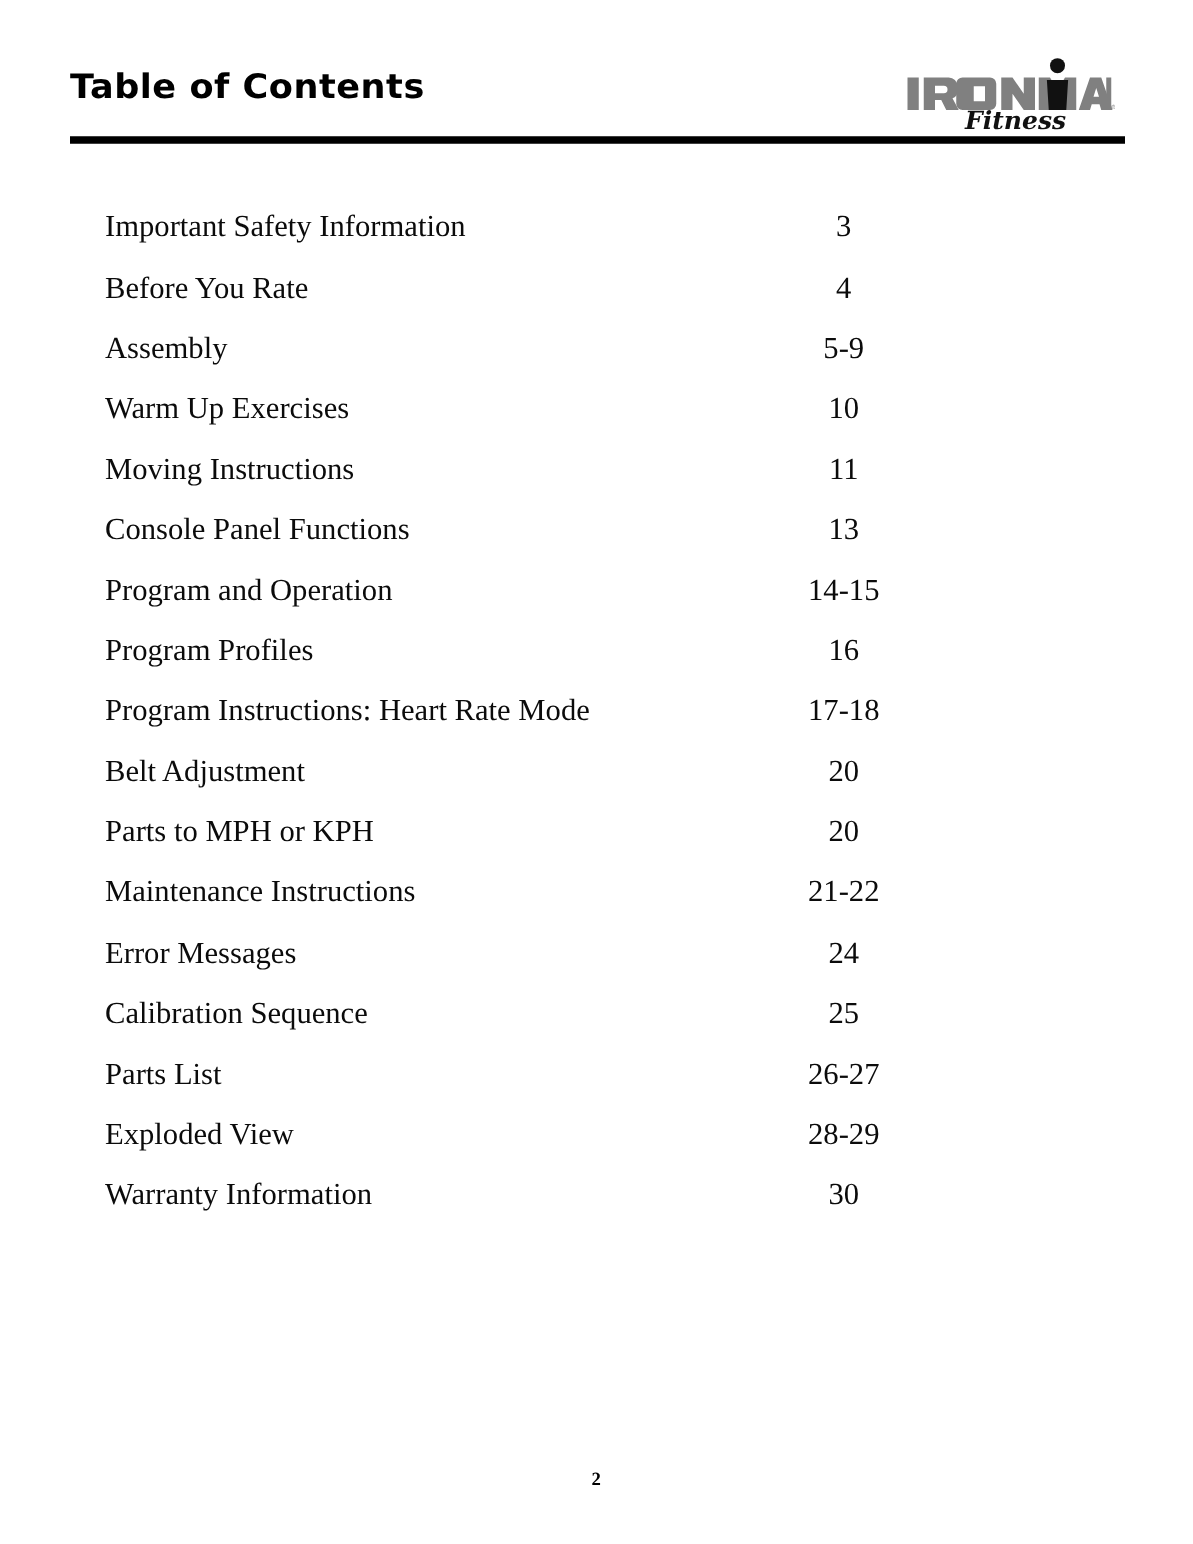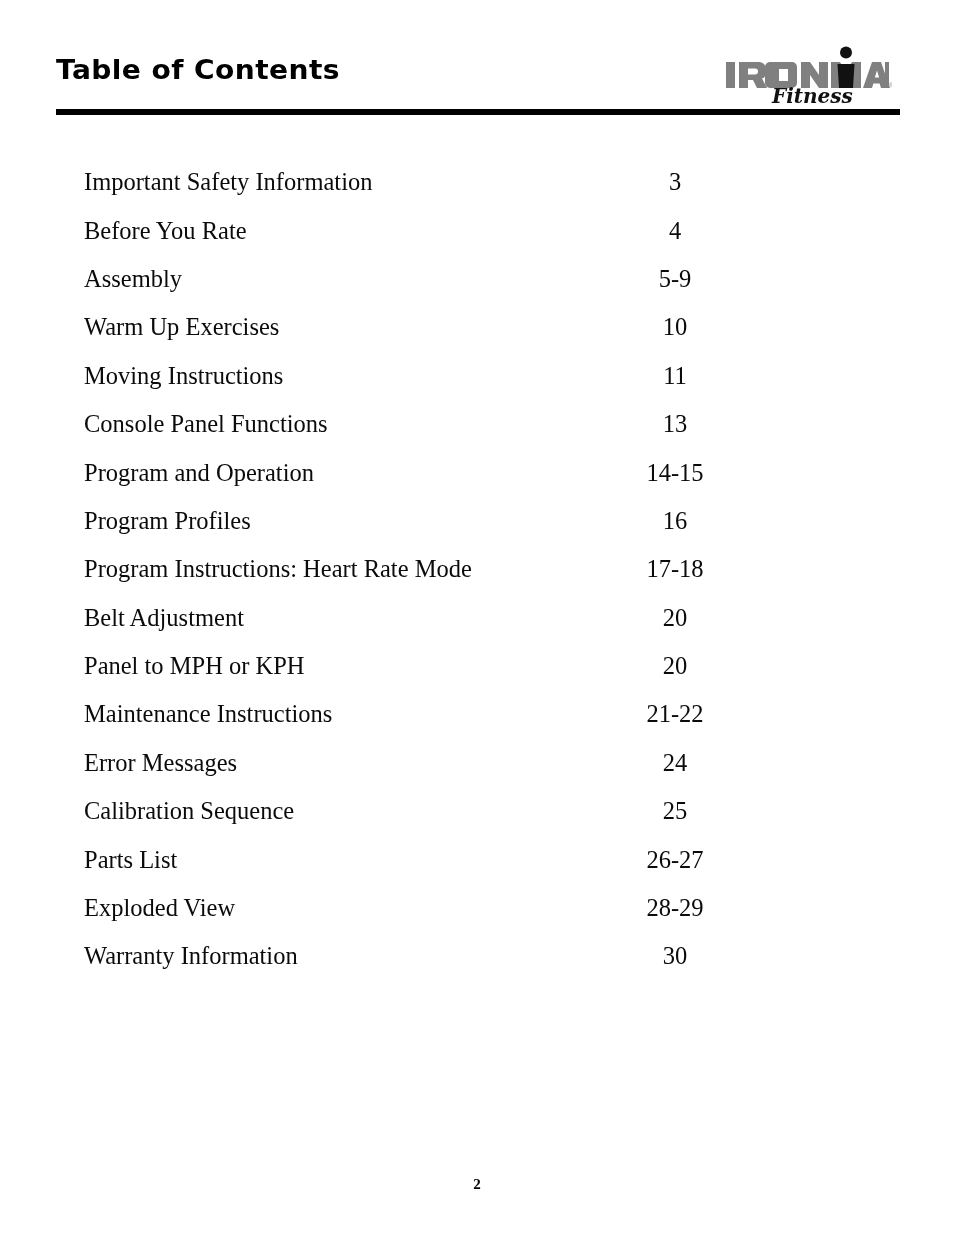--- a/index.html
+++ b/index.html
@@ -202,21 +202,21 @@
     </div>
     <div class="toc-row">
       <span class="toc-title">Program Instructions: Heart Rate Mode</span>
       <span class="toc-page">17-18</span>
     </div>
     <div class="toc-row">
       <span class="toc-title">Belt Adjustment</span>
       <span class="toc-page">20</span>
     </div>
     <div class="toc-row">
-      <span class="toc-title">Panel to MPH or KPH</span>
+      <span class="toc-title">Parts to MPH or KPH</span>
       <span class="toc-page">20</span>
     </div>
     <div class="toc-row">
       <span class="toc-title">Maintenance Instructions</span>
       <span class="toc-page">21-22</span>
     </div>
     <div class="toc-row">
       <span class="toc-title">Error Messages</span>
       <span class="toc-page">24</span>
     </div>

